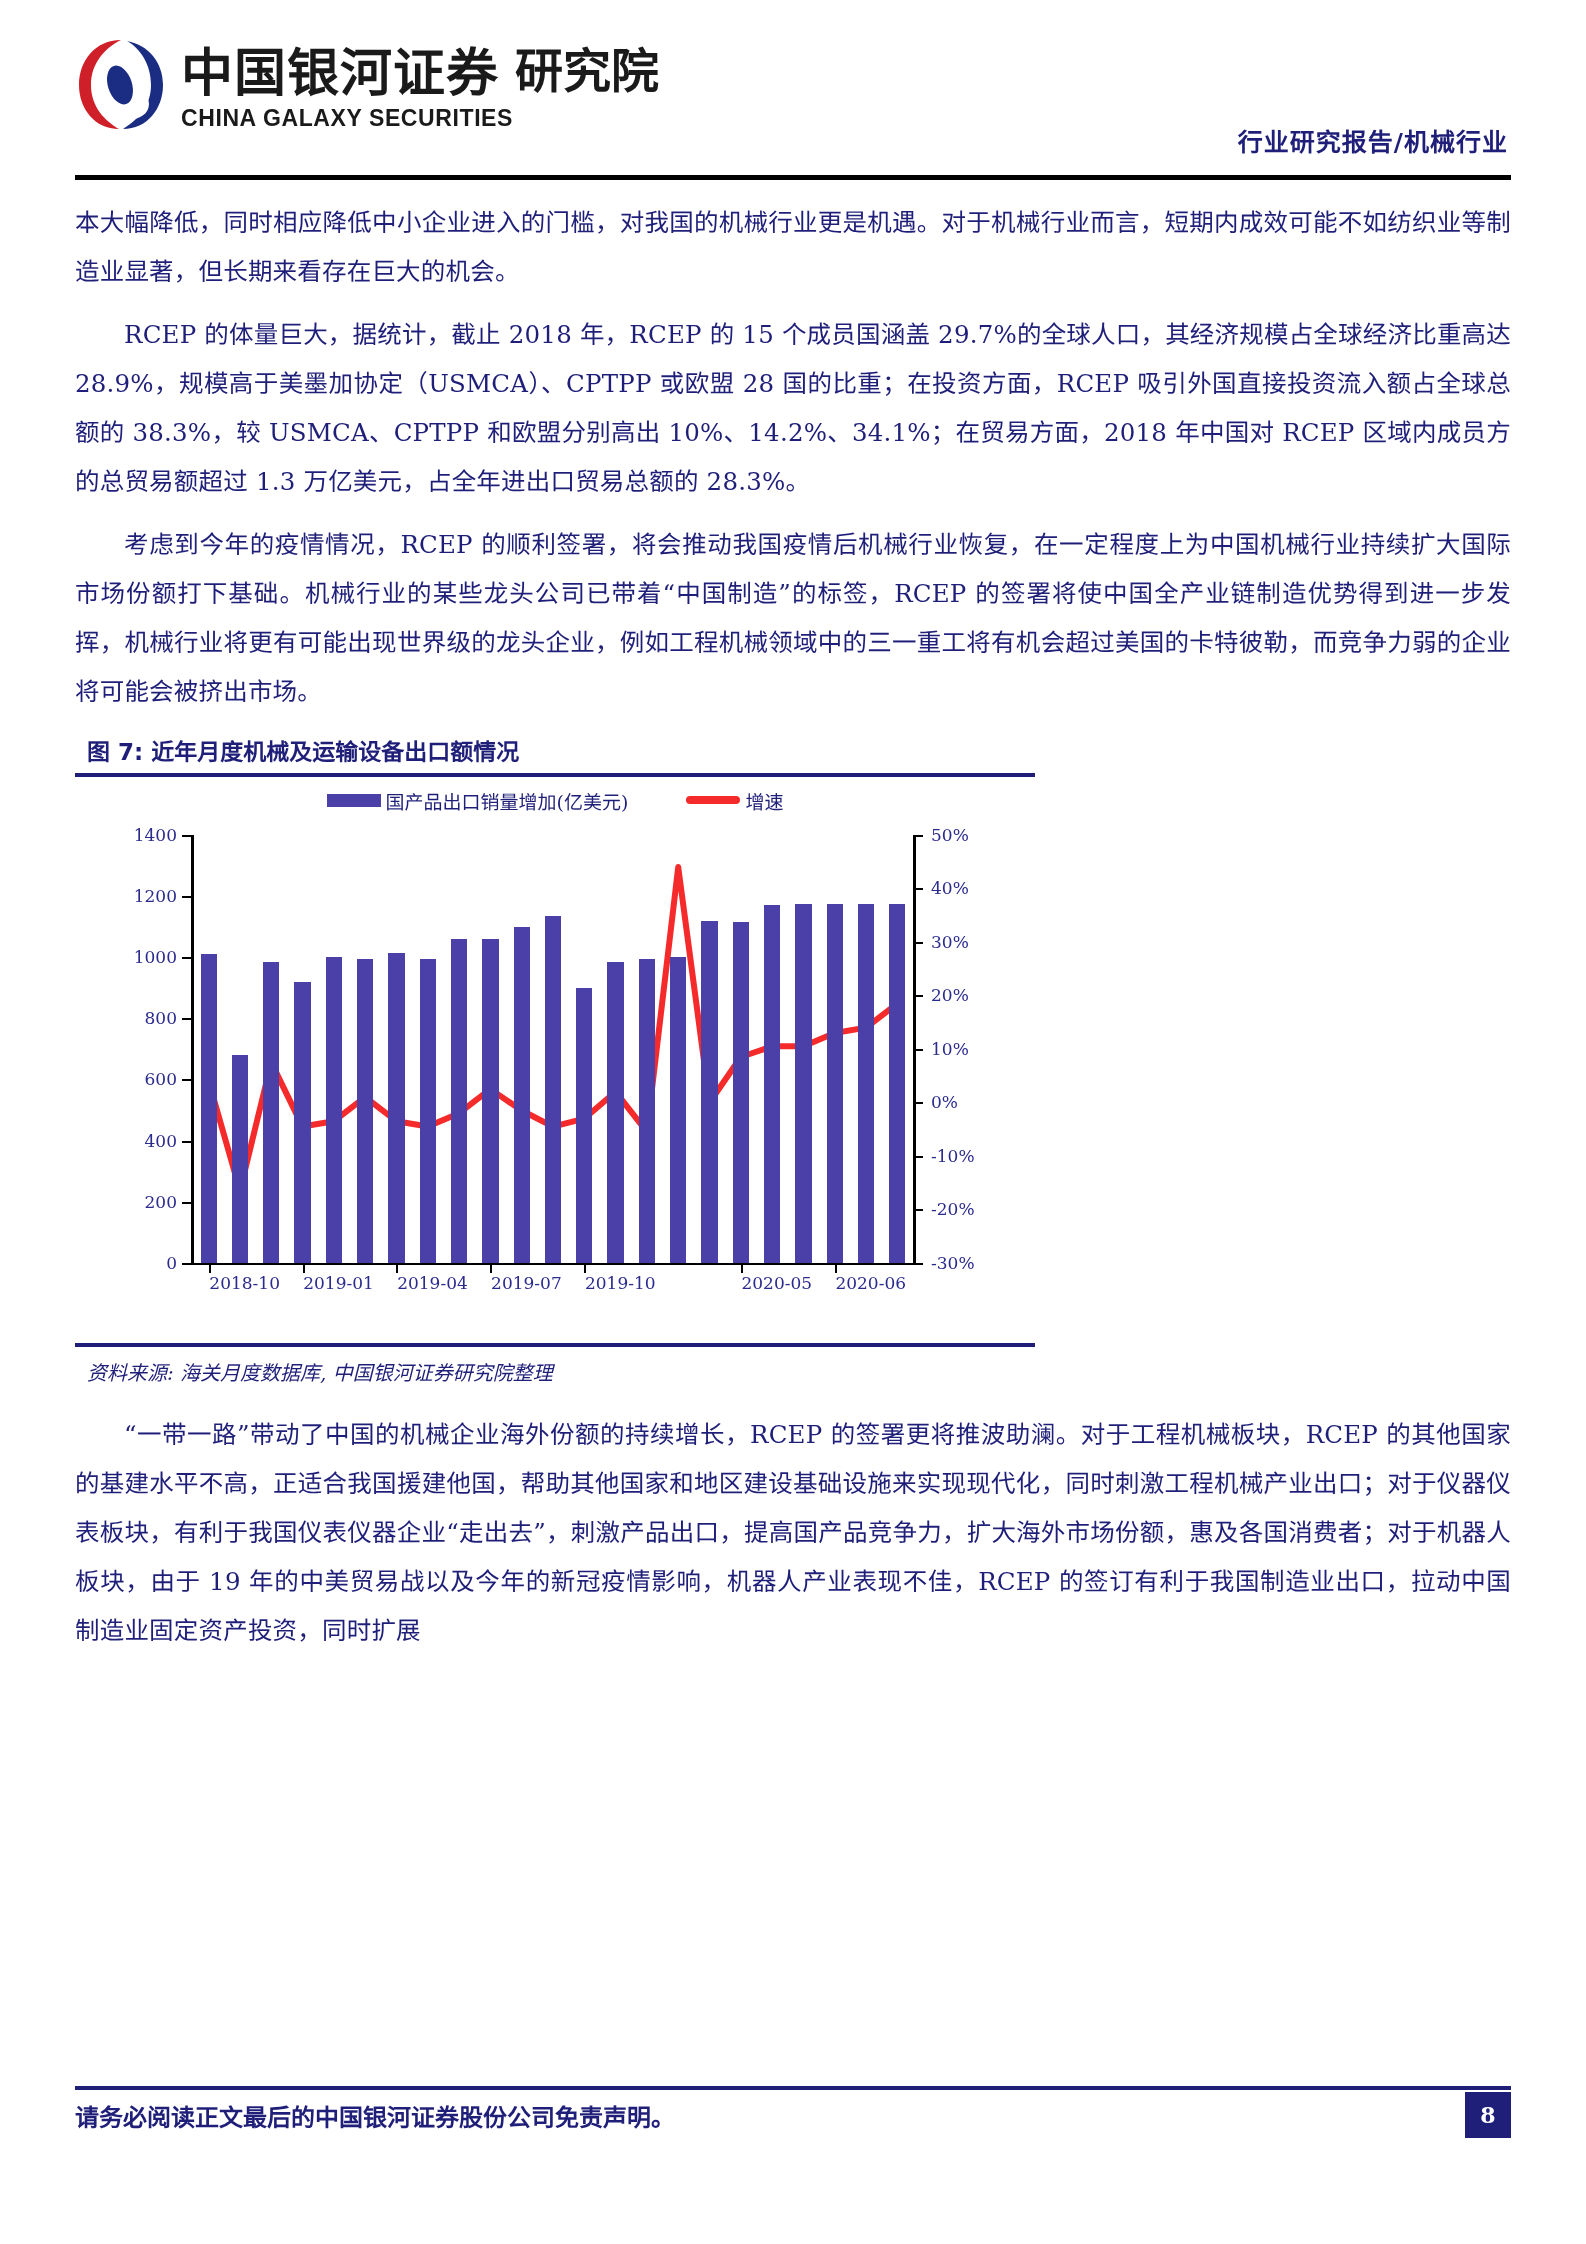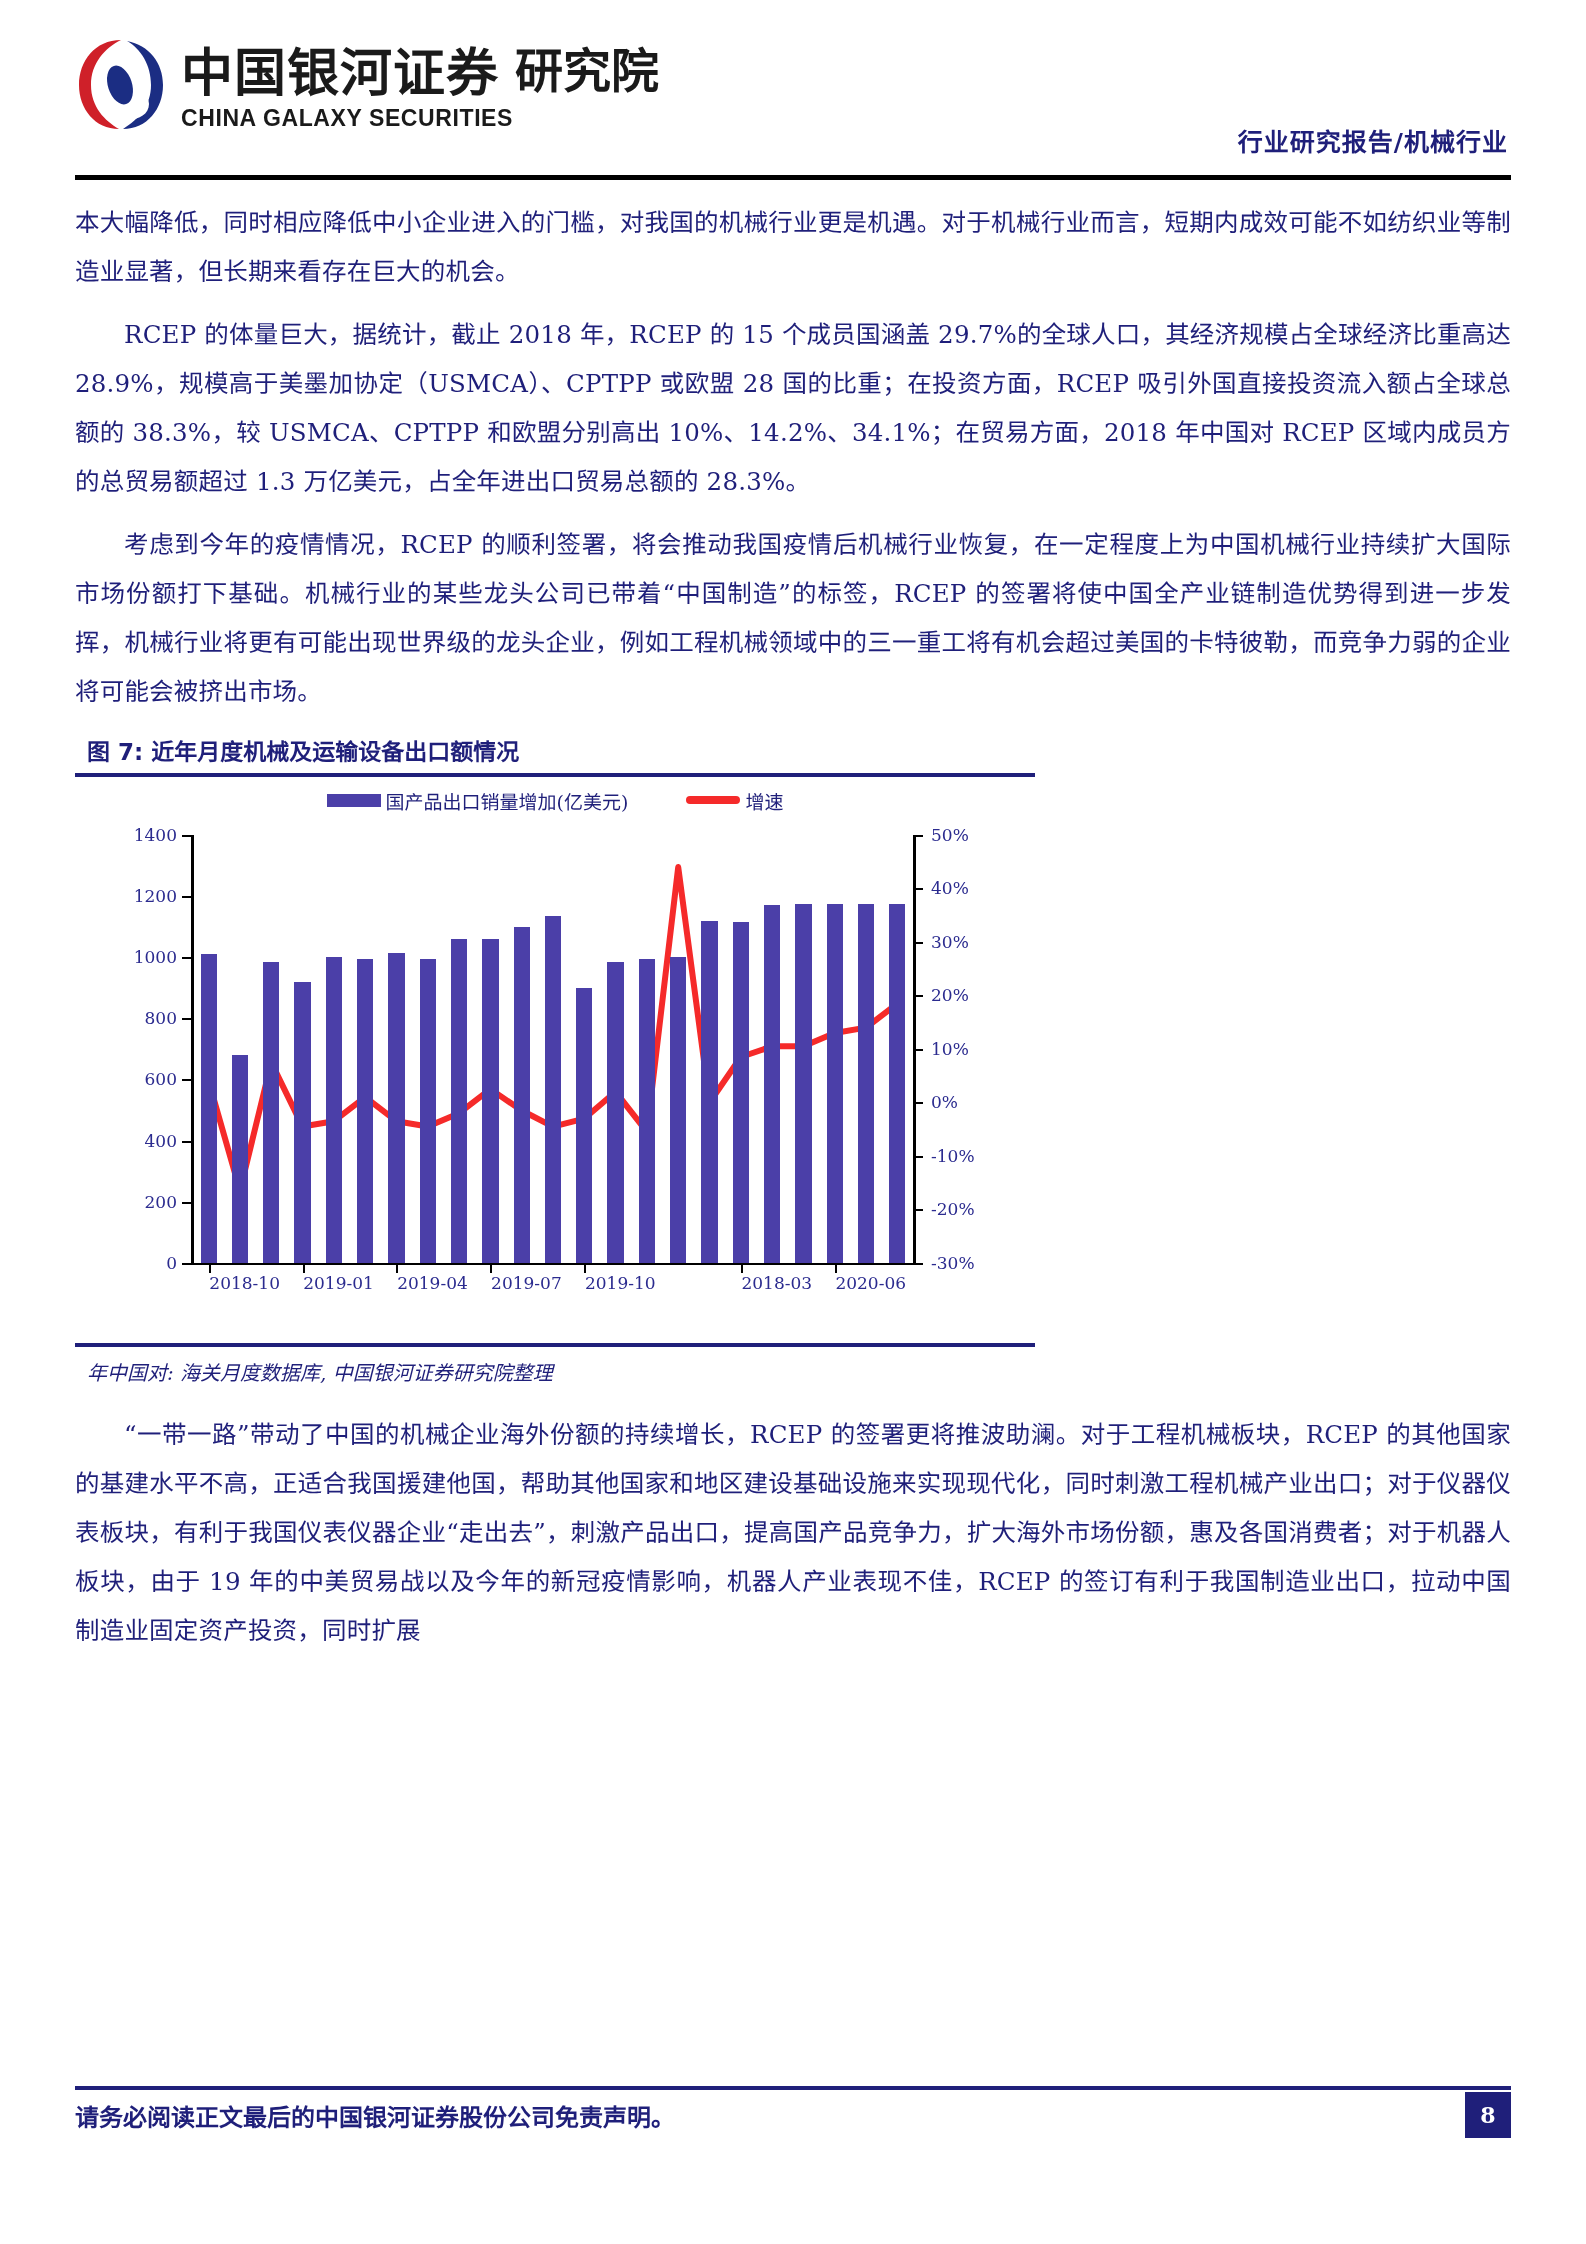--- a/index.html
+++ b/index.html
@@ -248,28 +248,28 @@
             <div class="xlabel" style="left: 15.6522px;">2018-10</div>
             <div class="tick x" style="left: 109.565px;"></div>
             <div class="xlabel" style="left: 109.565px;">2019-01</div>
             <div class="tick x" style="left: 203.478px;"></div>
             <div class="xlabel" style="left: 203.478px;">2019-04</div>
             <div class="tick x" style="left: 297.391px;"></div>
             <div class="xlabel" style="left: 297.391px;">2019-07</div>
             <div class="tick x" style="left: 391.304px;"></div>
             <div class="xlabel" style="left: 391.304px;">2019-10</div>
             <div class="tick x" style="left: 547.826px;"></div>
-            <div class="xlabel" style="left: 547.826px;">2018-03</div>
+            <div class="xlabel" style="left: 547.826px;">2020-05</div>
             <div class="tick x" style="left: 641.739px;"></div>
             <div class="xlabel" style="left: 641.739px;">2020-06</div>
           </div>
       </div>
 
       <div class="fig-rule-bottom"></div>
-      <div class="fig-source">年中国对: 海关月度数据库, 中国银河证券研究院整理</div>
+      <div class="fig-source">资料来源: 海关月度数据库, 中国银河证券研究院整理</div>
     </div>
 
     <p class="body indent" style="margin-top:24px">“一带一路”带动了中国的机械企业海外份额的持续增长，RCEP 的签署更将推波助澜。对于工程机械板块，RCEP 的其他国家的基建水平不高，正适合我国援建他国，帮助其他国家和地区建设基础设施来实现现代化，同时刺激工程机械产业出口；对于仪器仪表板块，有利于我国仪表仪器企业“走出去”，刺激产品出口，提高国产品竞争力，扩大海外市场份额，惠及各国消费者；对于机器人板块，由于 19 年的中美贸易战以及今年的新冠疫情影响，机器人产业表现不佳，RCEP 的签订有利于我国制造业出口，拉动中国制造业固定资产投资，同时扩展</p>
   </div>
 
   <div class="footer-rule"></div>
   <div class="footer-text">请务必阅读正文最后的中国银河证券股份公司免责声明。</div>
   <div class="footer-page">8</div>
 </div>
 

